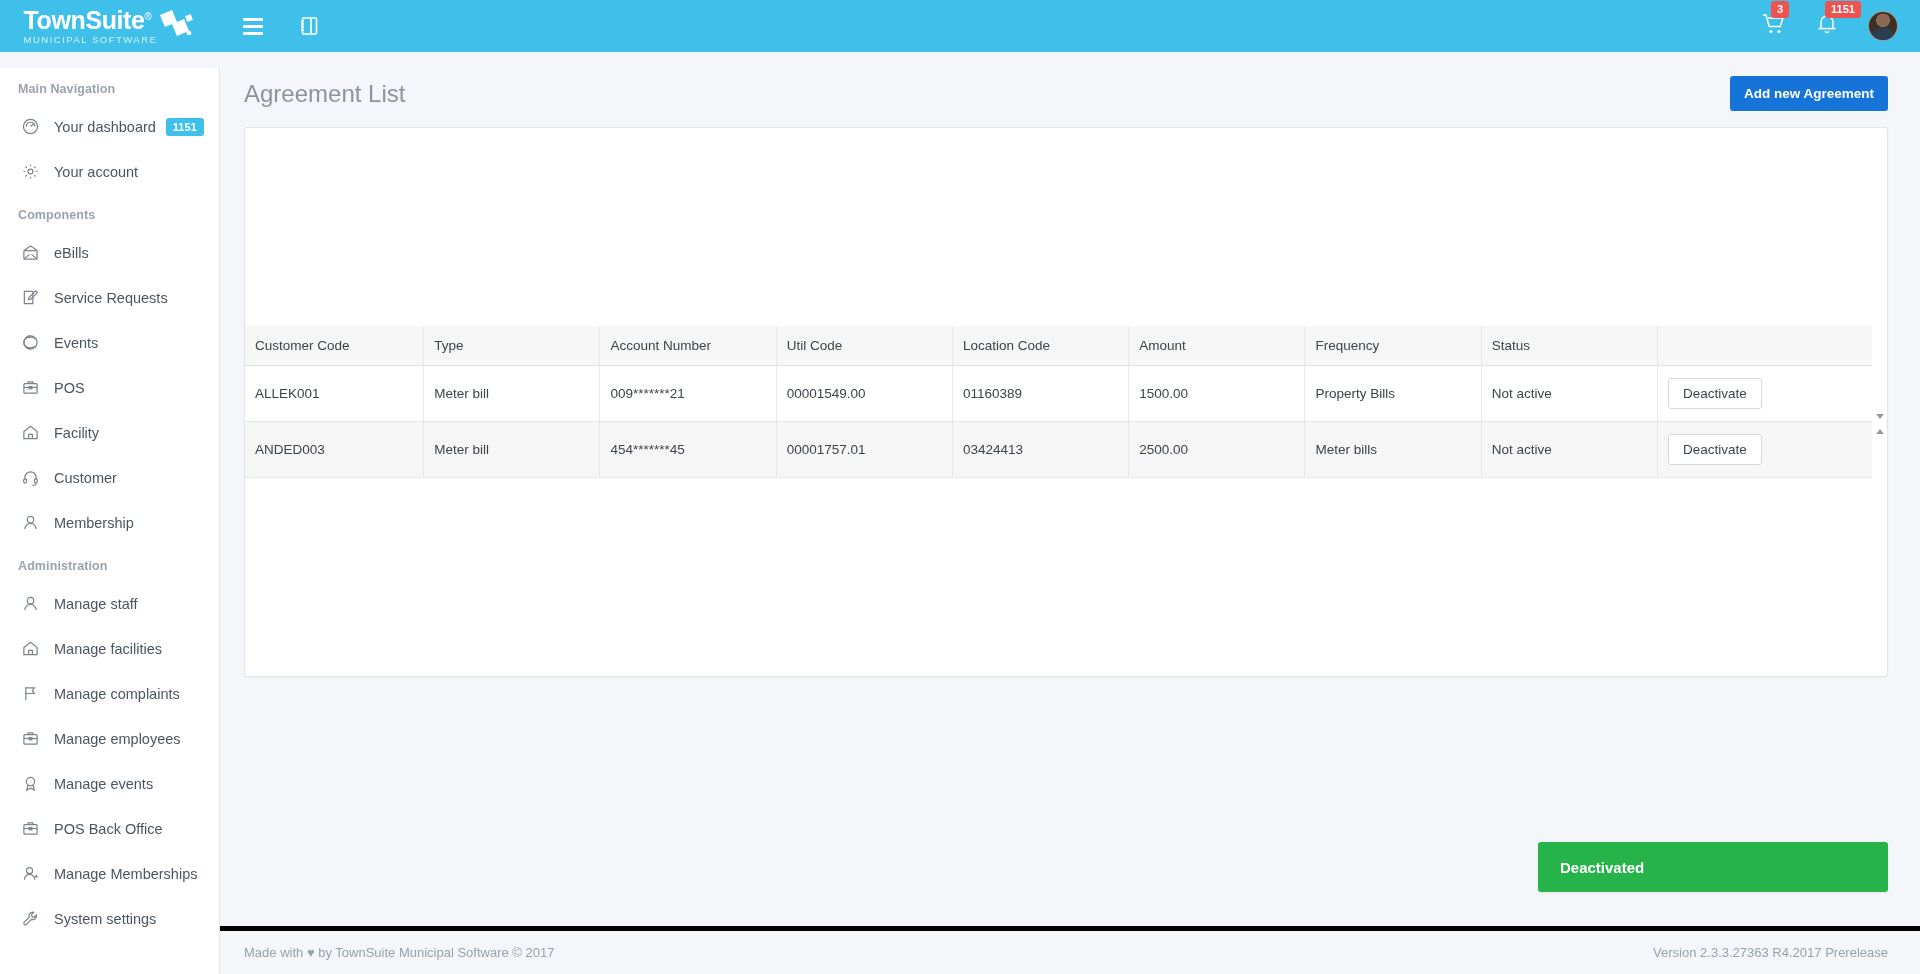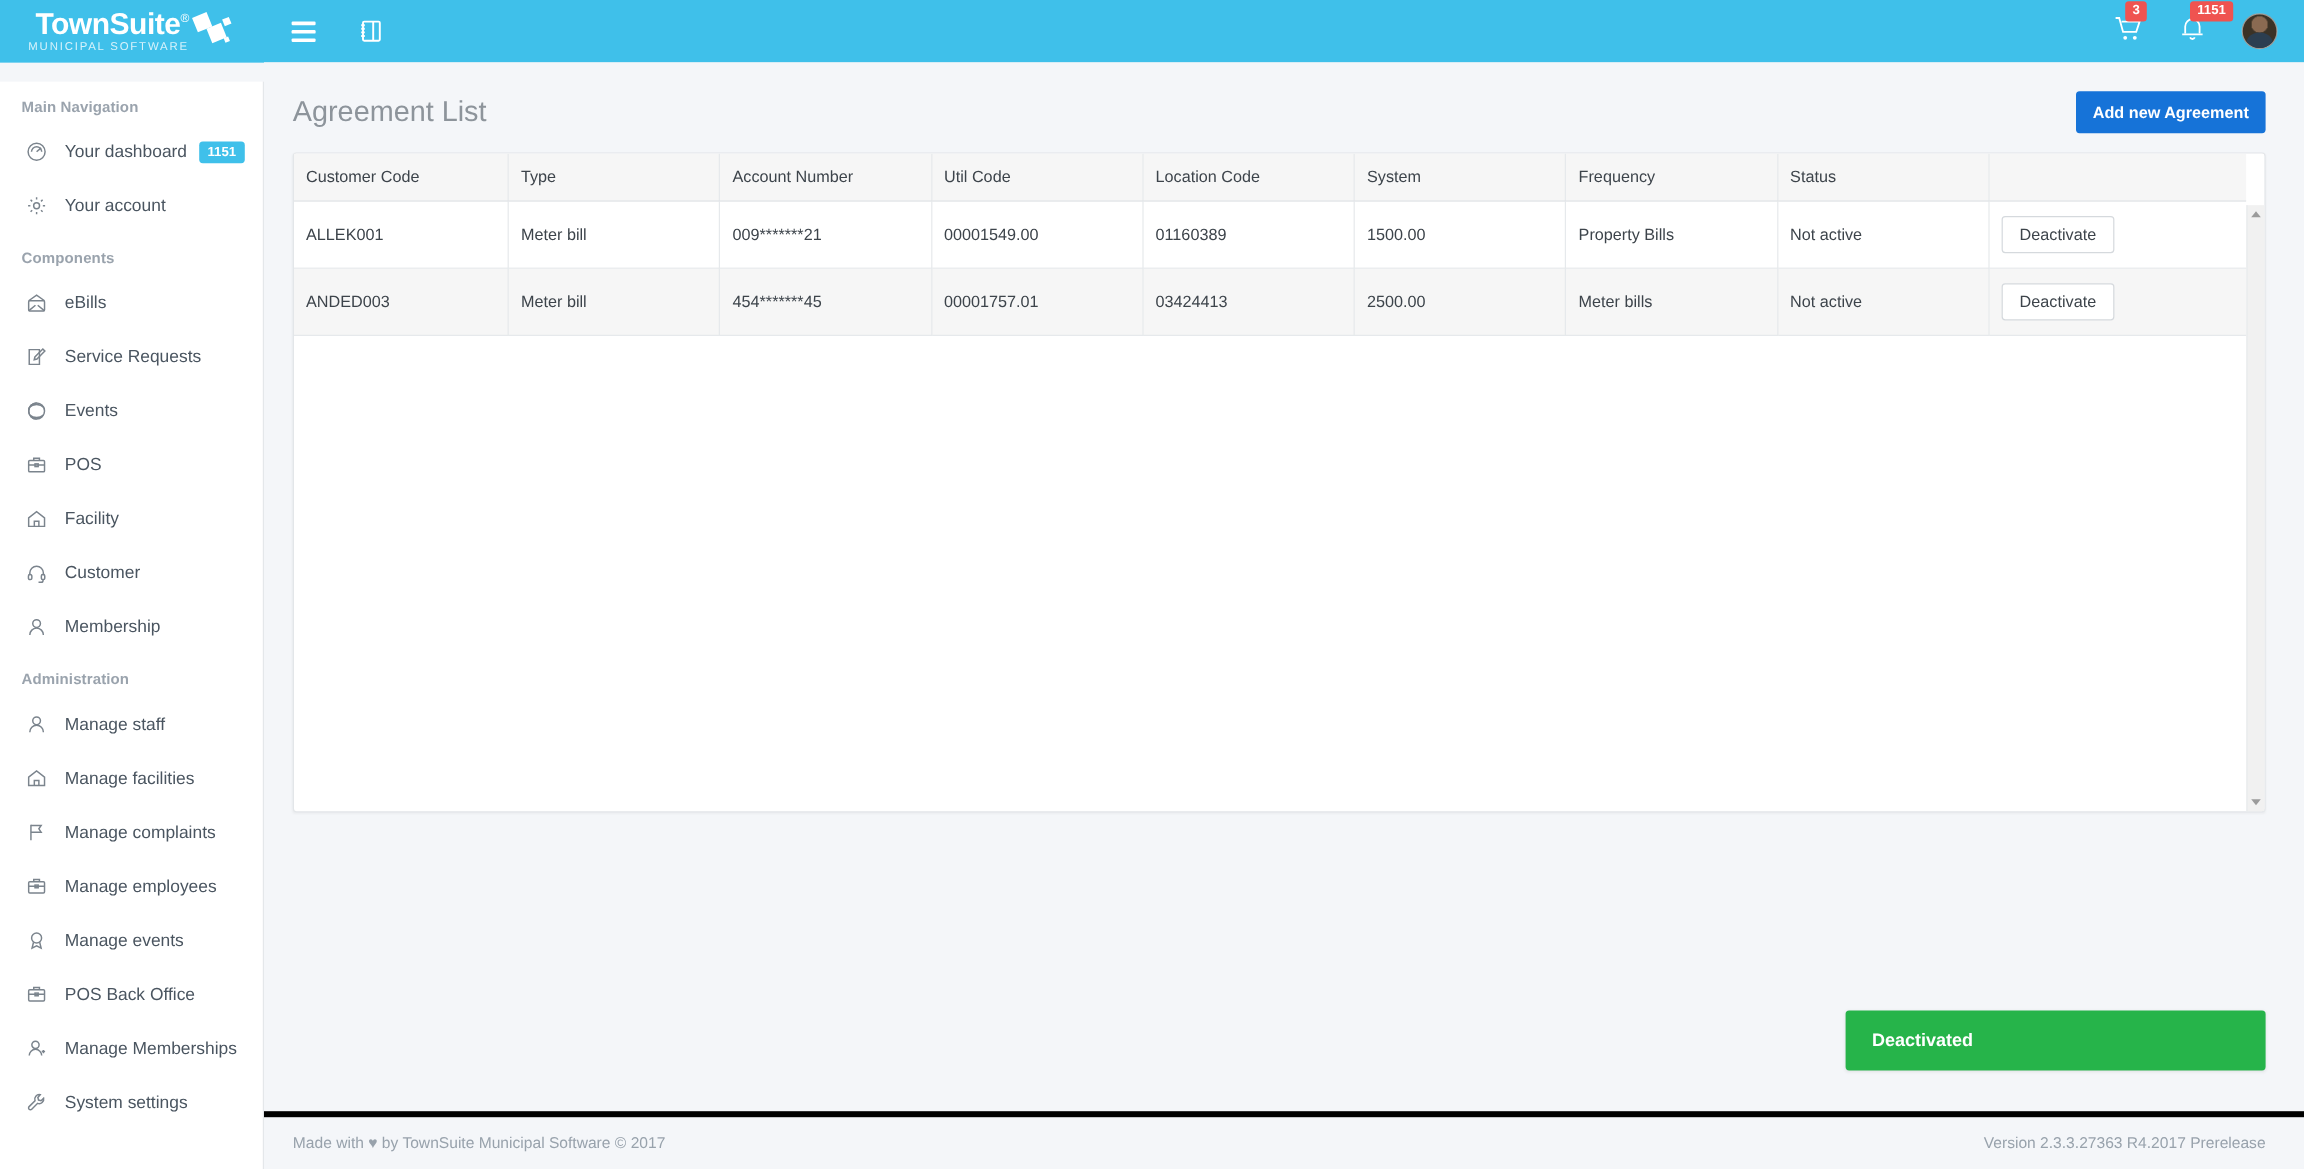--- a/index.html
+++ b/index.html
@@ -17,21 +17,21 @@
     width: 1920px; height: 52px;
     background: #3fc0ea;
     display: flex; align-items: center;
   }
   .logo-zone {
     width: 220px; height: 52px;
     display: flex; align-items: center; justify-content: center;
     background: #3fc0ea;
   }
   .logo-wrap { position: relative; display: flex; align-items: flex-start; }
-  .logo-text { color: #fff; line-height: 1; text-align: right; }
+  .logo-text { color: #fff; line-height: 1; }
   .logo-main {
     font-size: 25px; font-weight: bold; letter-spacing: -0.4px;
     color: #ffffff; white-space: nowrap;
   }
   .logo-reg { font-size: 10px; vertical-align: super; font-weight: normal; }
   .logo-sub {
     font-size: 9.5px; letter-spacing: 1.5px; color: #d7f2fb;
     margin-top: 2px; white-space: nowrap;
   }
   .logo-squares { position: relative; width: 36px; height: 30px; margin-left: 3px; margin-top: 2px;}
@@ -122,20 +122,21 @@
 
   .panel {
     margin: 0 32px 0 24px;
     background: #fff;
     border: 1px solid #e3e6e9;
     border-radius: 3px;
     box-shadow: 0 1px 2px rgba(0,0,0,.04);
     height: 550px;
     position: relative;
     display: flex;
+    align-items: center;
   }
   .table-scroll {
     flex: 1; overflow: hidden; position: relative;
   }
   table { width: 100%; border-collapse: collapse; table-layout: fixed; }
   thead th {
     background: #f6f6f6;
     text-align: left;
     font-size: 13.5px; font-weight: normal; color: #3d444b;
     padding: 12px 10px;
@@ -469,21 +470,21 @@
             <col style="width:148px">
             <col style="width:180px">
         </colgroup>
         <thead>
           <tr>
             <th>Customer Code</th>
             <th>Type</th>
             <th>Account Number</th>
             <th>Util Code</th>
             <th>Location Code</th>
-            <th>System</th>
+            <th>Amount</th>
             <th>Frequency</th>
             <th>Status</th>
             <th></th>
           </tr>
         </thead>
         <tbody>
           <tr>
             <td>ALLEK001</td>
             <td>Meter bill</td>
             <td>009*******21</td>

